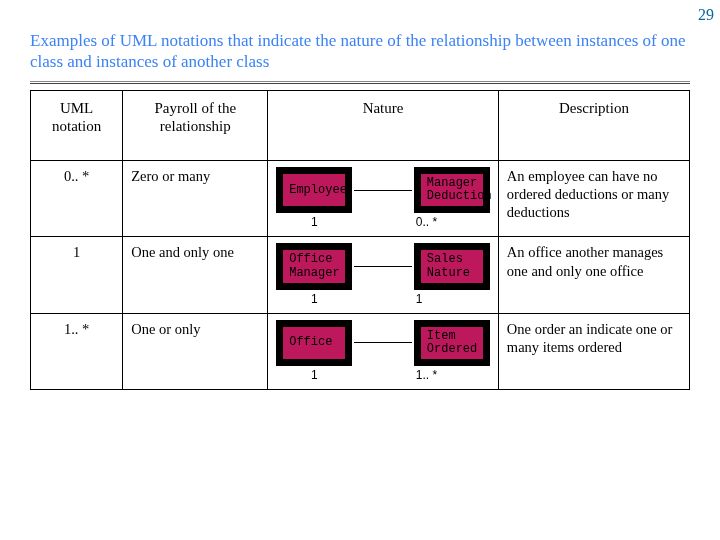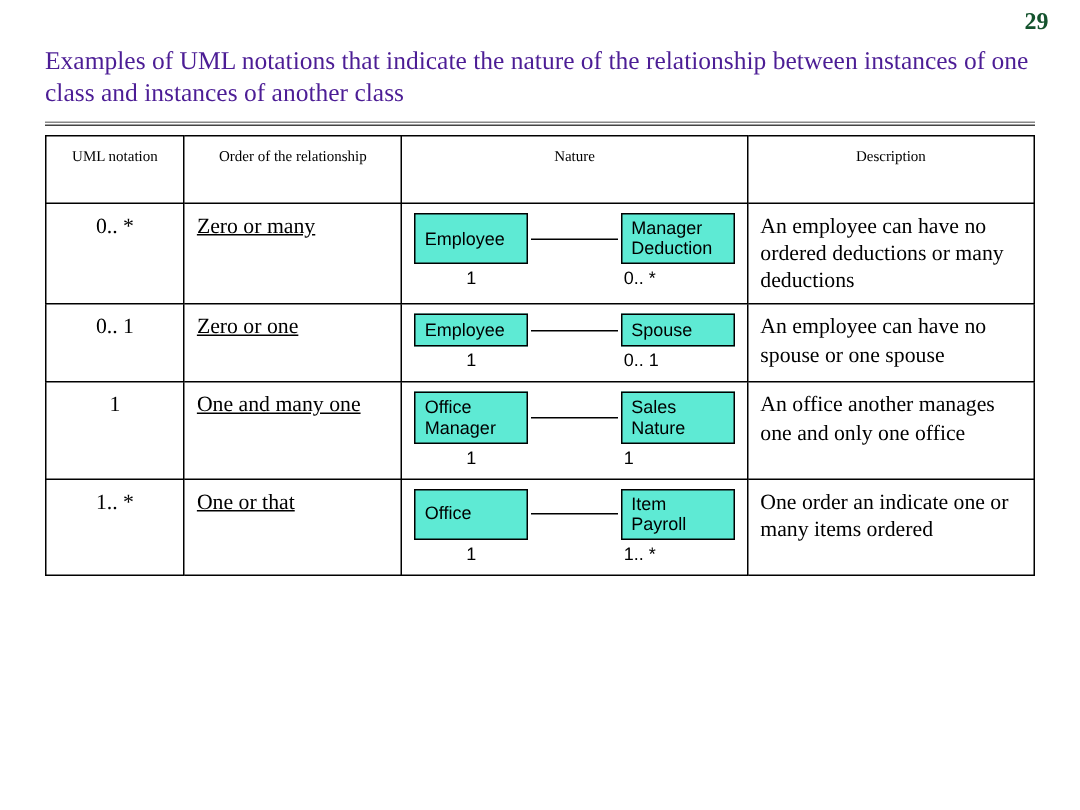--- a/index.html
+++ b/index.html
@@ -6,32 +6,31 @@
   body {
     width: 720px;
     height: 540px;
     background: #fff;
     font-family: Georgia, "Times New Roman", serif;
     color: #000;
     position: relative;
   }
   .pagenum {
     position: absolute;
-    top: 6px; right: 21px;
+    top: 6px; right: 6px;
     font-size: 16px;
-    color: #14532d;
-    font-weight: bold;
+    color: #0369a1;
   }
   .title-wrap {
     padding: 30px 30px 4px 30px;
   }
   .title {
     font-size: 17px;
     line-height: 1.25;
-    color: #4c1d95;
+    color: #3b82f6;
   }
   .title-rule {
     border-top: 1px solid #888;
     border-bottom: 1px solid #444;
     height: 3px;
     margin: 4px 30px 6px 30px;
   }
   table.tbl {
     width: calc(100% - 60px);
     margin: 0 30px 0 30px;
@@ -45,36 +44,36 @@
   table.tbl col.c4 { width: 29%; }
   table.tbl th, table.tbl td {
     border: 1px solid #000;
     vertical-align: top;
     padding: 6px 8px 6px 8px;
     line-height: 1.25;
   }
   table.tbl th {
     text-align: center;
     font-weight: normal;
-    font-size: 10px;
+    font-size: 15px;
     padding: 8px 4px 24px 4px;
   }
   td.col-notation { text-align: center; padding-top: 10px; }
-  td.col-nature { padding-top: 10px; text-decoration: underline; }
+  td.col-nature { padding-top: 10px; }
   td.col-desc { padding-top: 10px; }
   
   .ex { padding-top: 4px; }
   .ex-row1 { display: flex; align-items: stretch; }
   .ex-box {
-    border: 1px solid #000000;
+    border: 7px solid #000000;
     padding: 3px 6px;
-    font-family: Liberation Sans, sans-serif;
+    font-family: Liberation Mono, monospace;
     font-size: 12px;
     line-height: 1.1;
-    background: #5eead4;
+    background: #be185d;
     min-height: 22px;
     display: flex;
     align-items: center;
     width: 76px;
     flex: 0 0 76px;
   }
   .ex-line {
     flex: 1 1 auto;
     border-top: 1.5px solid #000;
     align-self: center;
@@ -104,21 +103,21 @@
 <table class="tbl">
   <colgroup>
       <col class="c1">
       <col class="c2">
       <col class="c3">
       <col class="c4">
     </colgroup>
   <thead>
     <tr>
       <th>UML notation</th>
-      <th>Order of the relationship</th>
+      <th>Payroll of the relationship</th>
       <th>Nature</th>
       <th>Description</th>
     </tr>
   </thead>
   <tbody>
     <tr>
       <td class="col-notation">0.. *</td>
       <td class="col-nature">Zero or many</td>
       <td class="ex">
         <div class="ex-row1">
@@ -128,61 +127,44 @@
         </div>
         <div class="ex-row2">
           <div class="slot-l">1</div>
           <div class="slot-m"></div>
           <div class="slot-r">0.. *</div>
         </div>
       </td>
       <td class="col-desc">An employee can have no ordered deductions or many deductions</td>
     </tr>
     <tr>
-      <td class="col-notation">0.. 1</td>
-      <td class="col-nature">Zero or one</td>
-      <td class="ex">
-        <div class="ex-row1">
-          <div class="ex-box">Employee</div>
-          <div class="ex-line"></div>
-          <div class="ex-box">Spouse</div>
-        </div>
-        <div class="ex-row2">
-          <div class="slot-l">1</div>
-          <div class="slot-m"></div>
-          <div class="slot-r">0.. 1</div>
-        </div>
-      </td>
-      <td class="col-desc">An employee can have no spouse or one spouse</td>
-    </tr>
-    <tr>
       <td class="col-notation">1</td>
-      <td class="col-nature">One and many one</td>
+      <td class="col-nature">One and only one</td>
       <td class="ex">
         <div class="ex-row1">
           <div class="ex-box">Office Manager</div>
           <div class="ex-line"></div>
           <div class="ex-box">Sales Nature</div>
         </div>
         <div class="ex-row2">
           <div class="slot-l">1</div>
           <div class="slot-m"></div>
           <div class="slot-r">1</div>
         </div>
       </td>
       <td class="col-desc">An office another manages one and only one office</td>
     </tr>
     <tr>
       <td class="col-notation">1.. *</td>
-      <td class="col-nature">One or that</td>
+      <td class="col-nature">One or only</td>
       <td class="ex">
         <div class="ex-row1">
           <div class="ex-box">Office</div>
           <div class="ex-line"></div>
-          <div class="ex-box">Item Payroll</div>
+          <div class="ex-box">Item Ordered</div>
         </div>
         <div class="ex-row2">
           <div class="slot-l">1</div>
           <div class="slot-m"></div>
           <div class="slot-r">1.. *</div>
         </div>
       </td>
       <td class="col-desc">One order an indicate one or many items ordered</td>
     </tr>
   </tbody>

